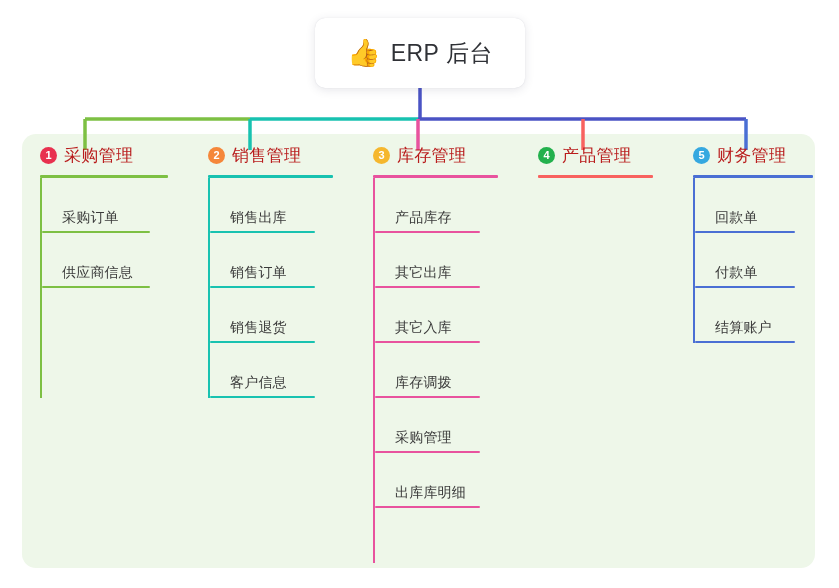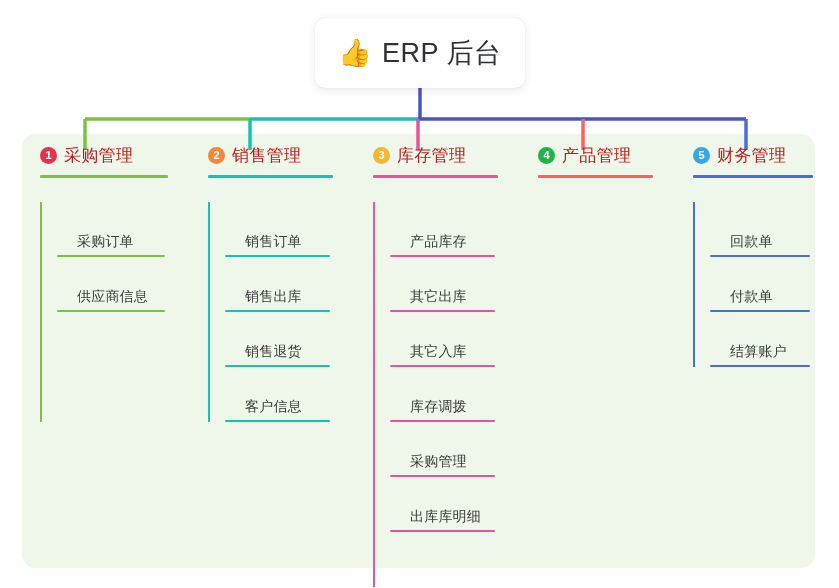--- a/index.html
+++ b/index.html
@@ -38,21 +38,21 @@
     justify-content: center;
     gap: 10px;
     z-index: 5;
   }
   #root-node .thumb {
     font-size: 27px;
     line-height: 1;
     color: #f3b33d;
   }
   #root-node .root-title {
-    font-size: 27px;
+    font-size: 23px;
     letter-spacing: 0.5px;
     color: #2f3136;
     white-space: nowrap;
   }
 
   
   #connectors {
     position: absolute;
     left: 0;
     top: 0;
@@ -113,22 +113,21 @@
   }
   .head-rule {
     height: 3px;
     margin-top: 5px;
     margin-left: 18px;
     border-radius: 1px;
   }
   .leaves {
     position: relative;
     margin-left: 18px;
-    padding-left: 15px;
-    margin-top: 24px;
+    padding-left: 0;
   }
   .spine {
     position: absolute;
     left: 0;
     top: 0;
     width: 2px;
   }
   .leaf {
     position: relative;
     height: 55px;
@@ -197,25 +196,25 @@
       </div>
       <div class="column" style="position: absolute; left: 190px; top: 0px; width: 165px;">
         <div class="col-head">
           <span class="badge" style="background: rgb(245, 135, 58);">2</span>
           <span class="col-title">销售管理</span>
         </div>
         <div class="head-rule" style="background: rgb(24, 194, 176); width: 125px;"></div>
         <div class="leaves">
           <div class="spine" style="background: rgb(24, 194, 176); height: 220px;"></div>
           <div class="leaf">
+            <span class="leaf-label">销售出库</span>
+            <div class="leaf-rule" style="background: rgb(24, 194, 176); width: 105px;"></div>
+          </div>
+          <div class="leaf">
             <span class="leaf-label">销售订单</span>
-            <div class="leaf-rule" style="background: rgb(24, 194, 176); width: 105px;"></div>
-          </div>
-          <div class="leaf">
-            <span class="leaf-label">销售出库</span>
             <div class="leaf-rule" style="background: rgb(24, 194, 176); width: 105px;"></div>
           </div>
           <div class="leaf">
             <span class="leaf-label">销售退货</span>
             <div class="leaf-rule" style="background: rgb(24, 194, 176); width: 105px;"></div>
           </div>
           <div class="leaf">
             <span class="leaf-label">客户信息</span>
             <div class="leaf-rule" style="background: rgb(24, 194, 176); width: 105px;"></div>
           </div>

